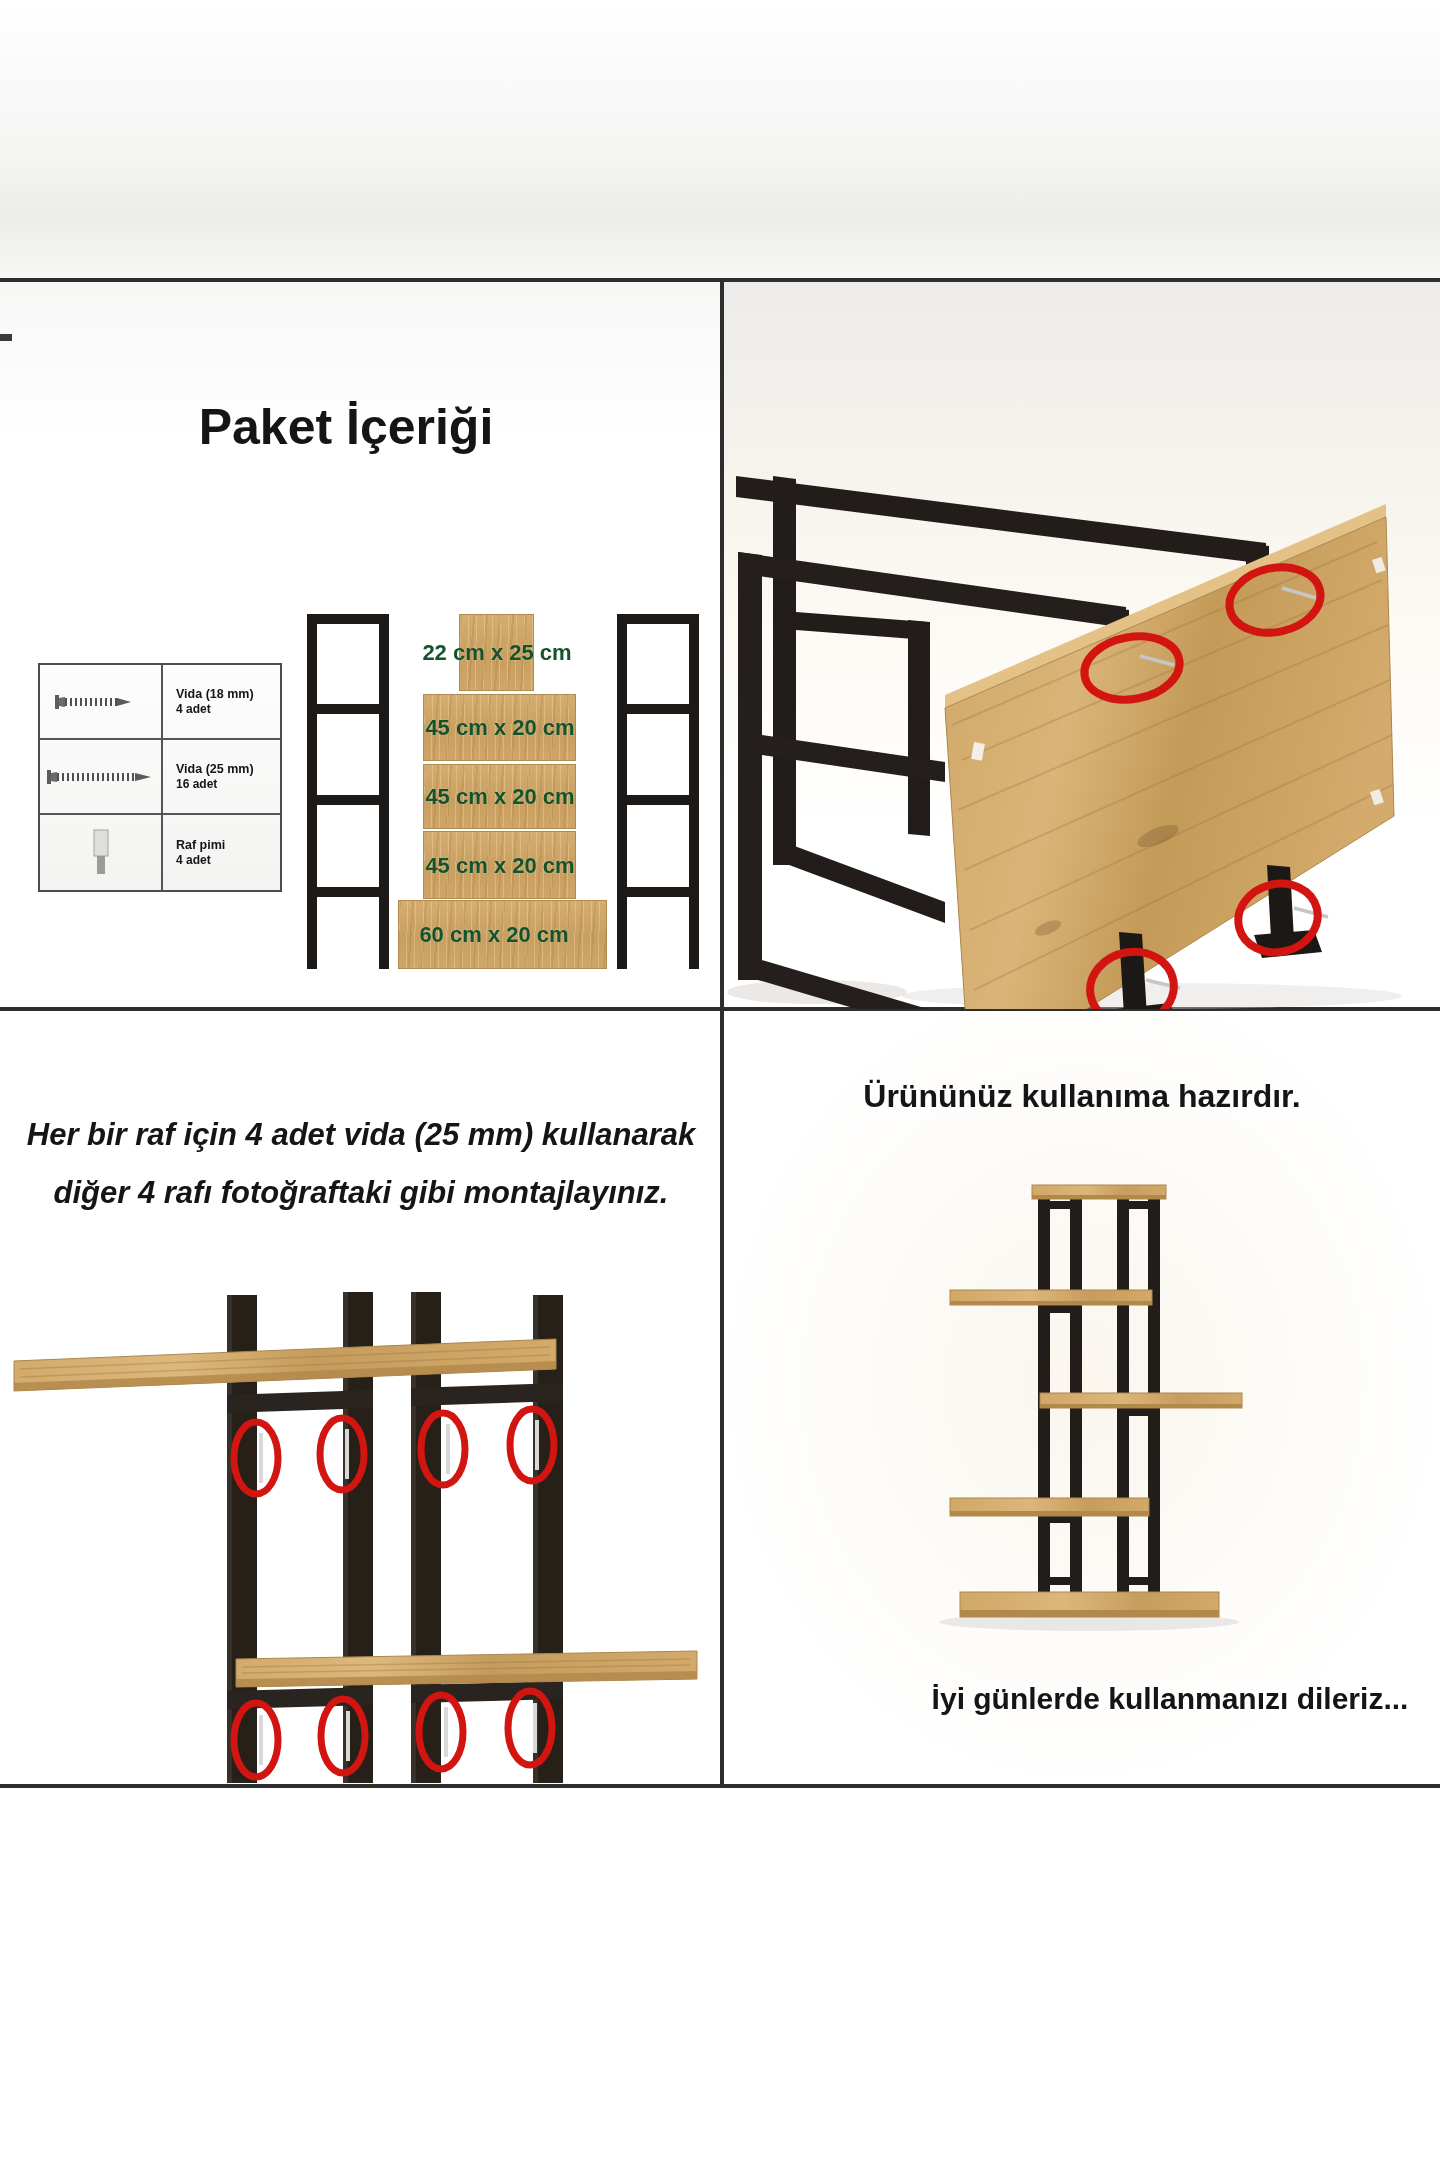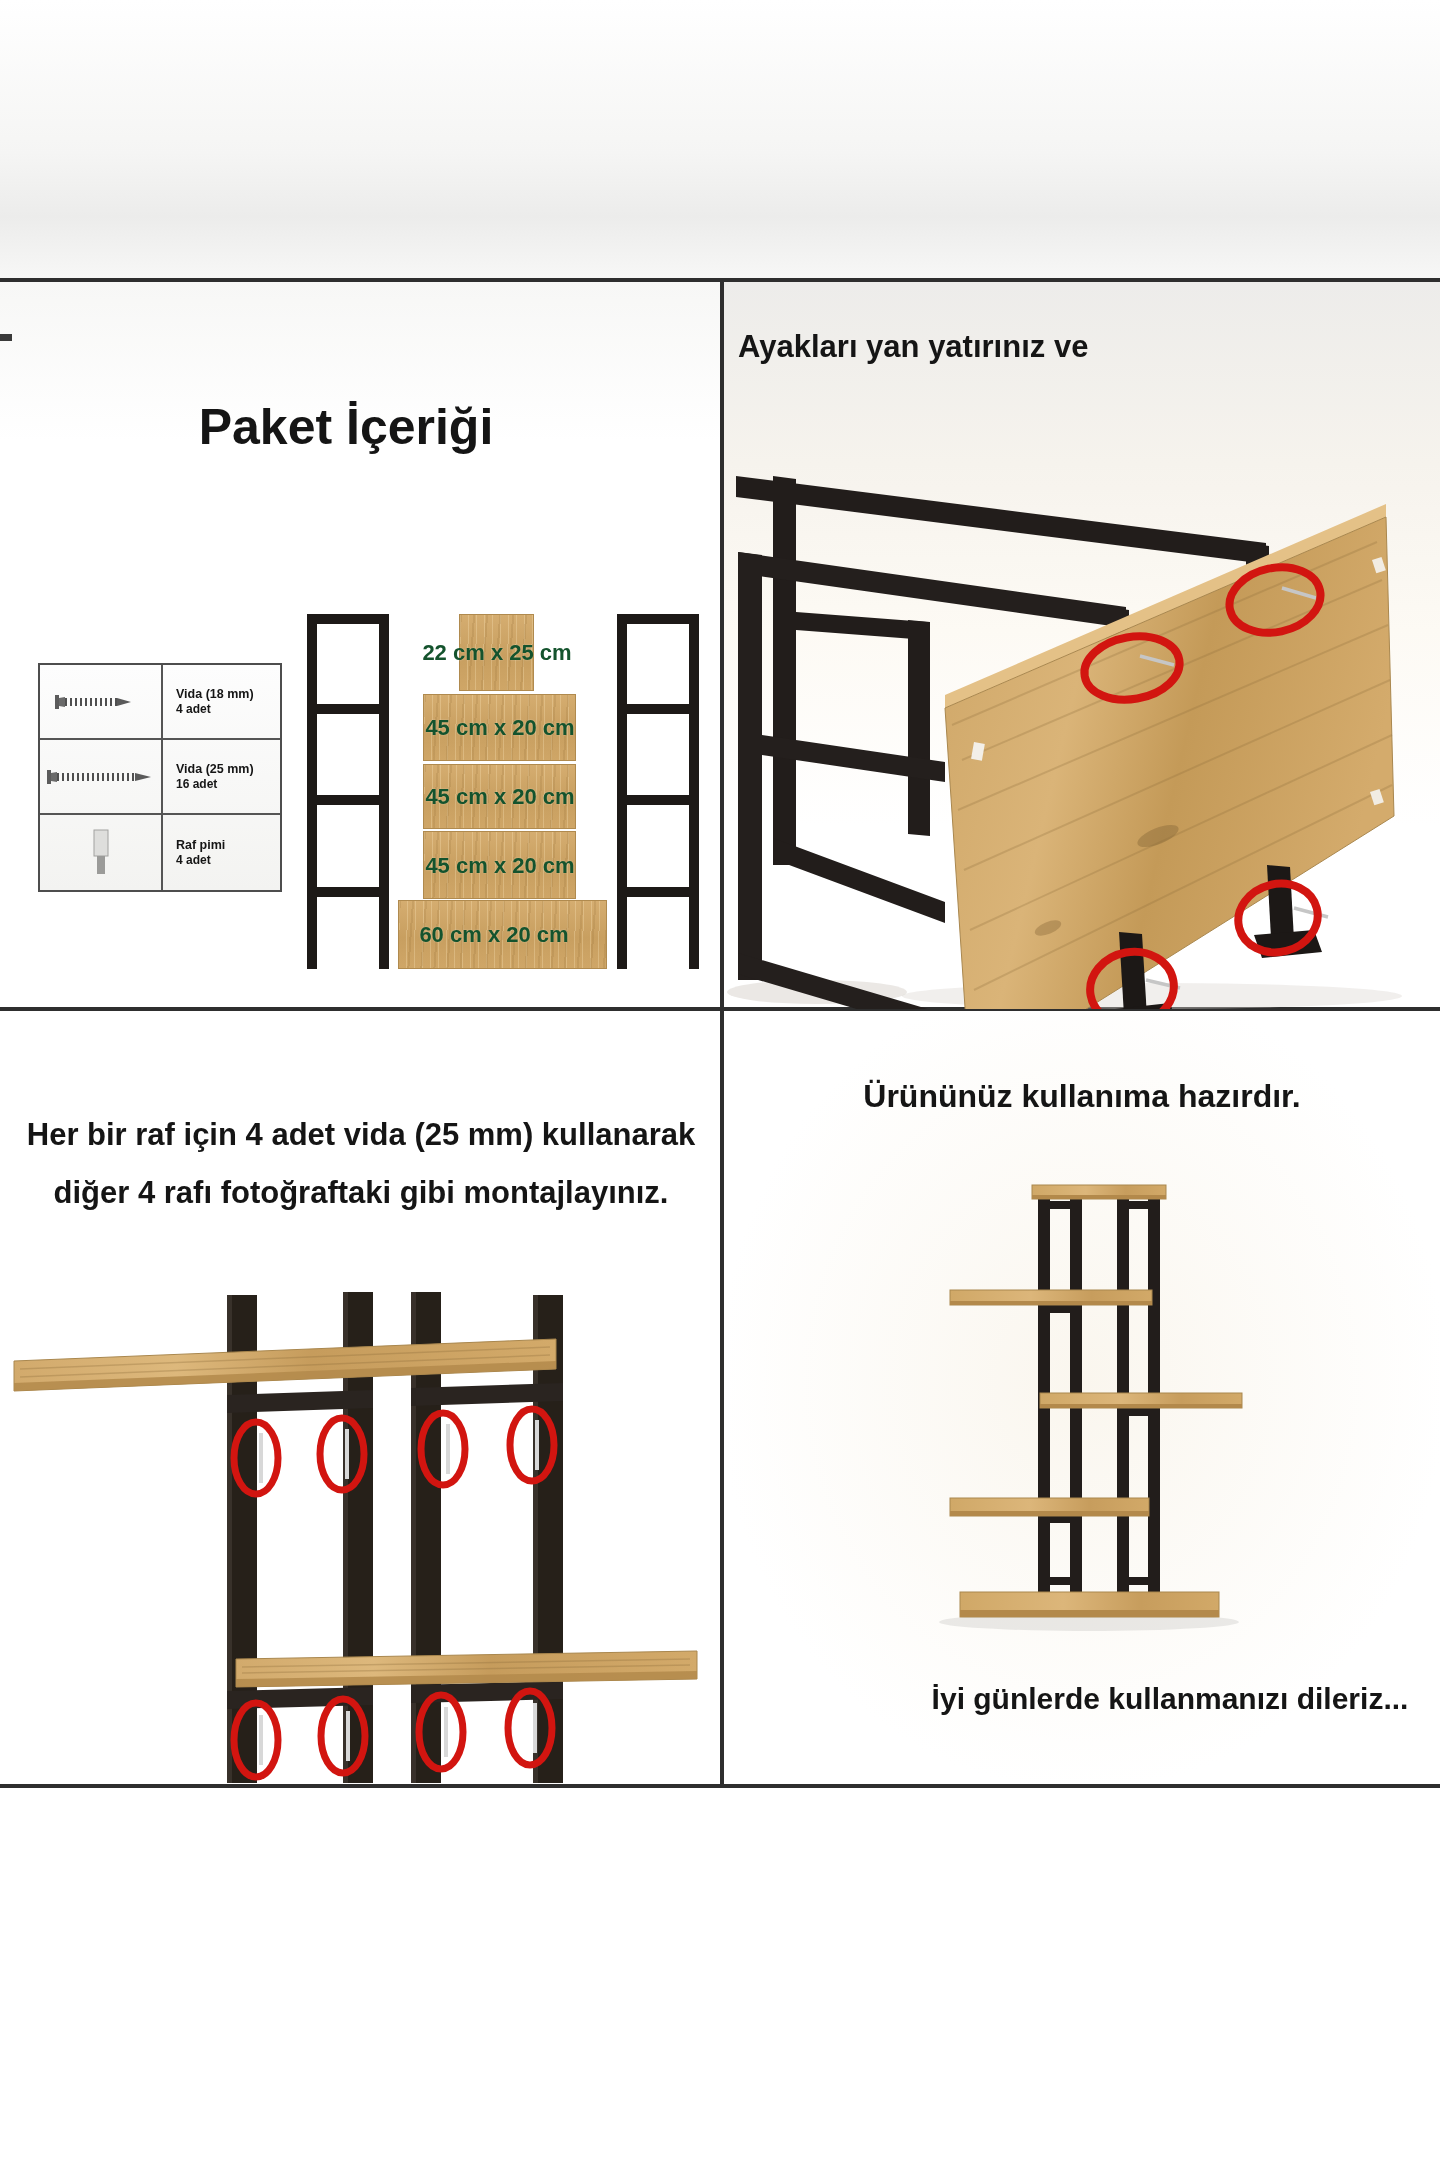--- a/index.html
+++ b/index.html
@@ -20,21 +20,21 @@
     background:linear-gradient(180deg,#edecea 0%,#f6f3ed 25%,#fdfaf4 48%,#ffffff 75%);}
   .q-bl{position:absolute;left:0;top:1011px;width:720px;height:773px;background:#ffffff;}
   .q-br{position:absolute;left:724px;top:1011px;width:716px;height:773px;
     background:radial-gradient(ellipse at 50% 48%, #faf6ee 0%, #ffffff 72%);}
 
   
   .pkg-title{position:absolute;left:86px;top:398px;width:520px;text-align:center;
     font-size:50px;font-weight:bold;letter-spacing:0px;}
   .instr{font-size:31px;font-weight:bold;line-height:58px;white-space:nowrap;}
   .step1-text{position:absolute;left:738px;top:318px;text-align:left;}
-  .step2-text{position:absolute;left:10px;top:1106px;width:702px;text-align:center;}
+  .step2-text{position:absolute;left:10px;top:1106px;width:702px;text-align:center;font-style:italic;}
   .final-headline{position:absolute;left:724px;top:1078px;width:716px;text-align:center;
     font-size:32px;font-weight:bold;}
   .final-footer{position:absolute;left:900px;top:1682px;width:540px;text-align:center;
     font-size:30px;font-weight:bold;white-space:nowrap;}
 
   
   .parts-table{position:absolute;left:38px;top:663px;width:240px;height:225px;
     border:2px solid #4d4d4d;background:linear-gradient(180deg,#fdfdfd,#f3f3f1);
     display:grid;grid-template-columns:123px 1fr;grid-template-rows:1fr 1fr 1fr;}
   .pt-cell{border-right:2px solid #555;border-bottom:2px solid #555;
@@ -151,21 +151,20 @@
 <div class="wood" style="left:423px;top:831px;width:153px;height:68px;"></div>
 <div class="wood" style="left:398px;top:900px;width:209px;height:69px;"></div>
 
 <div class="wood-label" style="left:497px;top:653px;">22 cm x 25 cm</div>
 <div class="wood-label" style="left:500px;top:728px;">45 cm x 20 cm</div>
 <div class="wood-label" style="left:500px;top:797px;">45 cm x 20 cm</div>
 <div class="wood-label" style="left:500px;top:866px;">45 cm x 20 cm</div>
 <div class="wood-label" style="left:494px;top:935px;">60 cm x 20 cm</div>
 
 <div class="instr step1-text">
-  <div>Ayakları yan yatırınız ve</div>
 </div>
 
 <div class="scene" style="left:722px;top:280px;width:718px;height:729px;">
 <svg width="718" height="729" viewBox="0 0 718 729">
   <defs>
     <linearGradient id="woodg" x1="0" y1="0" x2="1" y2="0.3">
       <stop offset="0" stop-color="#cfa768"></stop>
       <stop offset="0.35" stop-color="#dab478"></stop>
       <stop offset="0.6" stop-color="#c49a58"></stop>
       <stop offset="1" stop-color="#d4ab6c"></stop>

